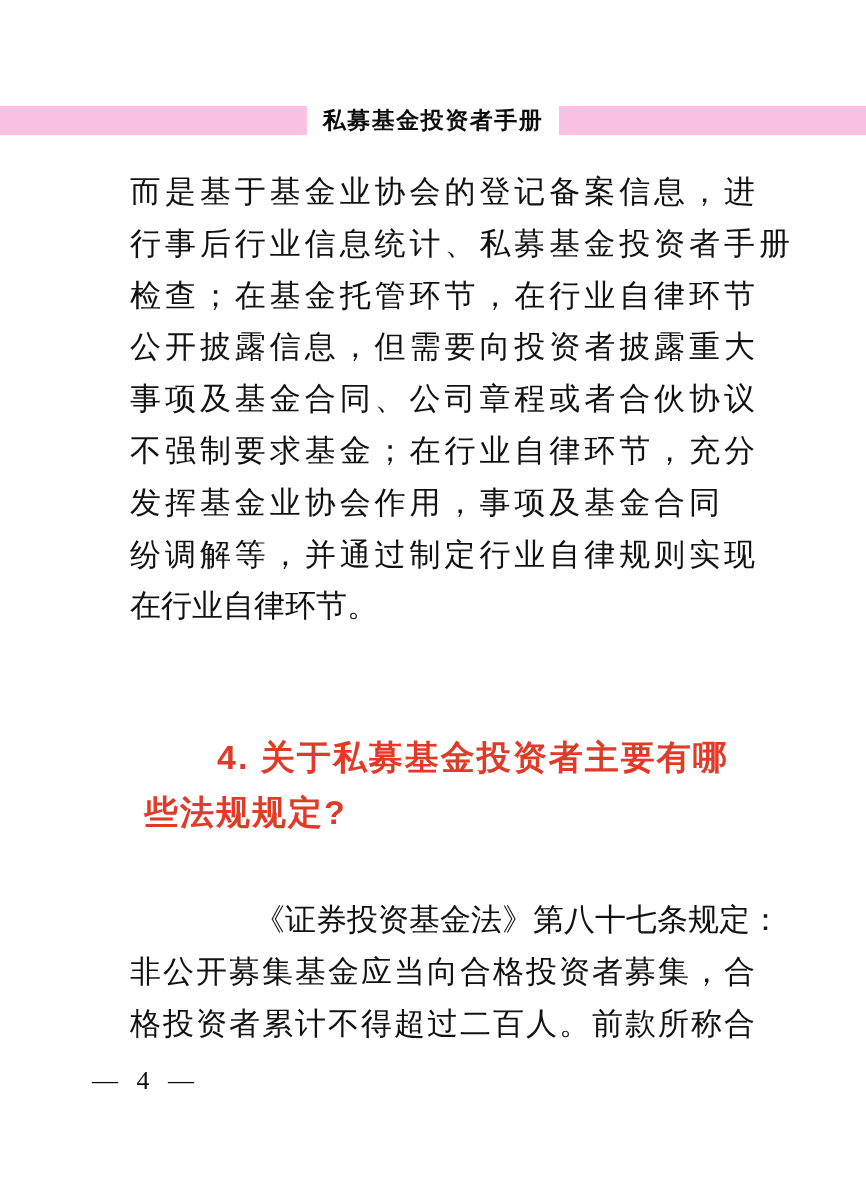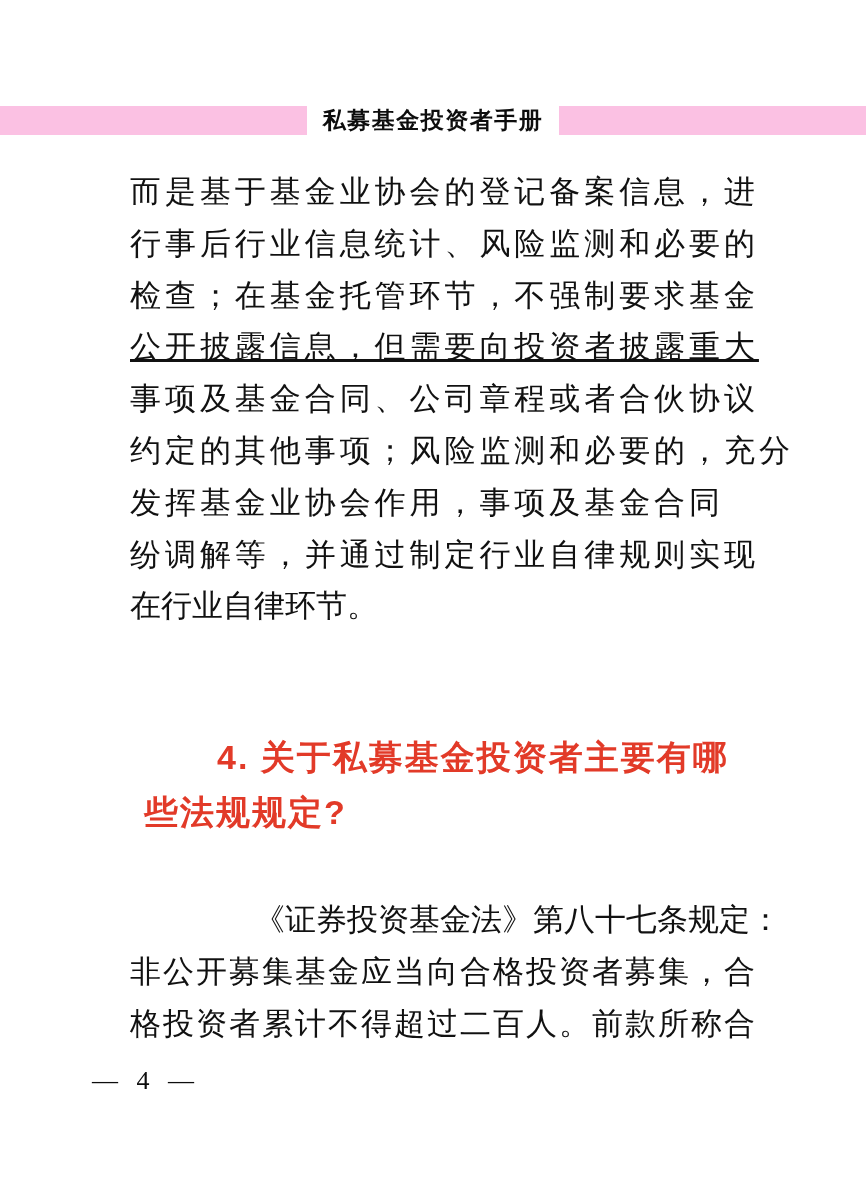--- a/index.html
+++ b/index.html
@@ -82,25 +82,25 @@
 <div class="page">
 
   <div class="running-header">
     <div class="band"></div>
     <div class="running-title">私募基金投资者手册</div>
     <div class="band"></div>
   </div>
 
   <div class="textblock para1">
     <div class="line j"><span style="letter-spacing: 3.94px; margin-right: -3.94px; text-align: right;">而是基于基金业协会的登记备案信息，进</span></div>
-    <div class="line j"><span style="letter-spacing: 3.94px; margin-right: -3.94px;">行事后行业信息统计、风险监测和必要的</span></div>
-    <div class="line j"><span style="letter-spacing: 3.94px; margin-right: -3.94px;">检查；在基金托管环节，不强制要求基金</span></div>
-    <div class="line j"><span style="letter-spacing: 3.94px; margin-right: -3.94px; text-decoration: underline;">公开披露信息，但需要向投资者披露重大</span></div>
+    <div class="line j"><span style="letter-spacing: 3.94px; margin-right: -3.94px;">行事后行业信息统计、私募基金投资者手册</span></div>
+    <div class="line j"><span style="letter-spacing: 3.94px; margin-right: -3.94px;">检查；在基金托管环节，在行业自律环节</span></div>
+    <div class="line j"><span style="letter-spacing: 3.94px; margin-right: -3.94px;">公开披露信息，但需要向投资者披露重大</span></div>
     <div class="line j"><span style="letter-spacing: 3.94px; margin-right: -3.94px;">事项及基金合同、公司章程或者合伙协议</span></div>
-    <div class="line j"><span style="letter-spacing: 3.94px; margin-right: -3.94px;">约定的其他事项；风险监测和必要的，充分</span></div>
+    <div class="line j"><span style="letter-spacing: 3.94px; margin-right: -3.94px;">不强制要求基金；在行业自律环节，充分</span></div>
     <div class="line j"><span style="letter-spacing: 3.94px; margin-right: -3.94px;">发挥基金业协会作用，事项及基金合同</span></div>
     <div class="line j"><span style="letter-spacing: 3.94px; margin-right: -3.94px;">纷调解等，并通过制定行业自律规则实现</span></div>
     <div class="line"><span>在行业自律环节。</span></div>
   </div>
 
   <div class="section-heading">
     <div class="hline indent"><span>4. 关于私募基金投资者主要有哪</span></div>
     <div class="hline"><span>些法规规定?</span></div>
   </div>
 

